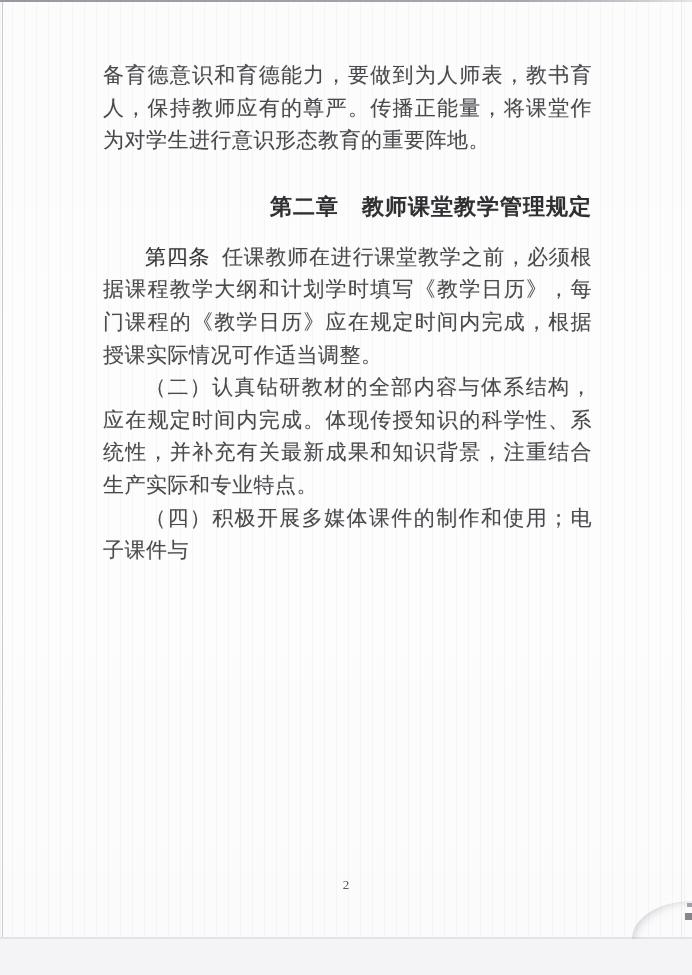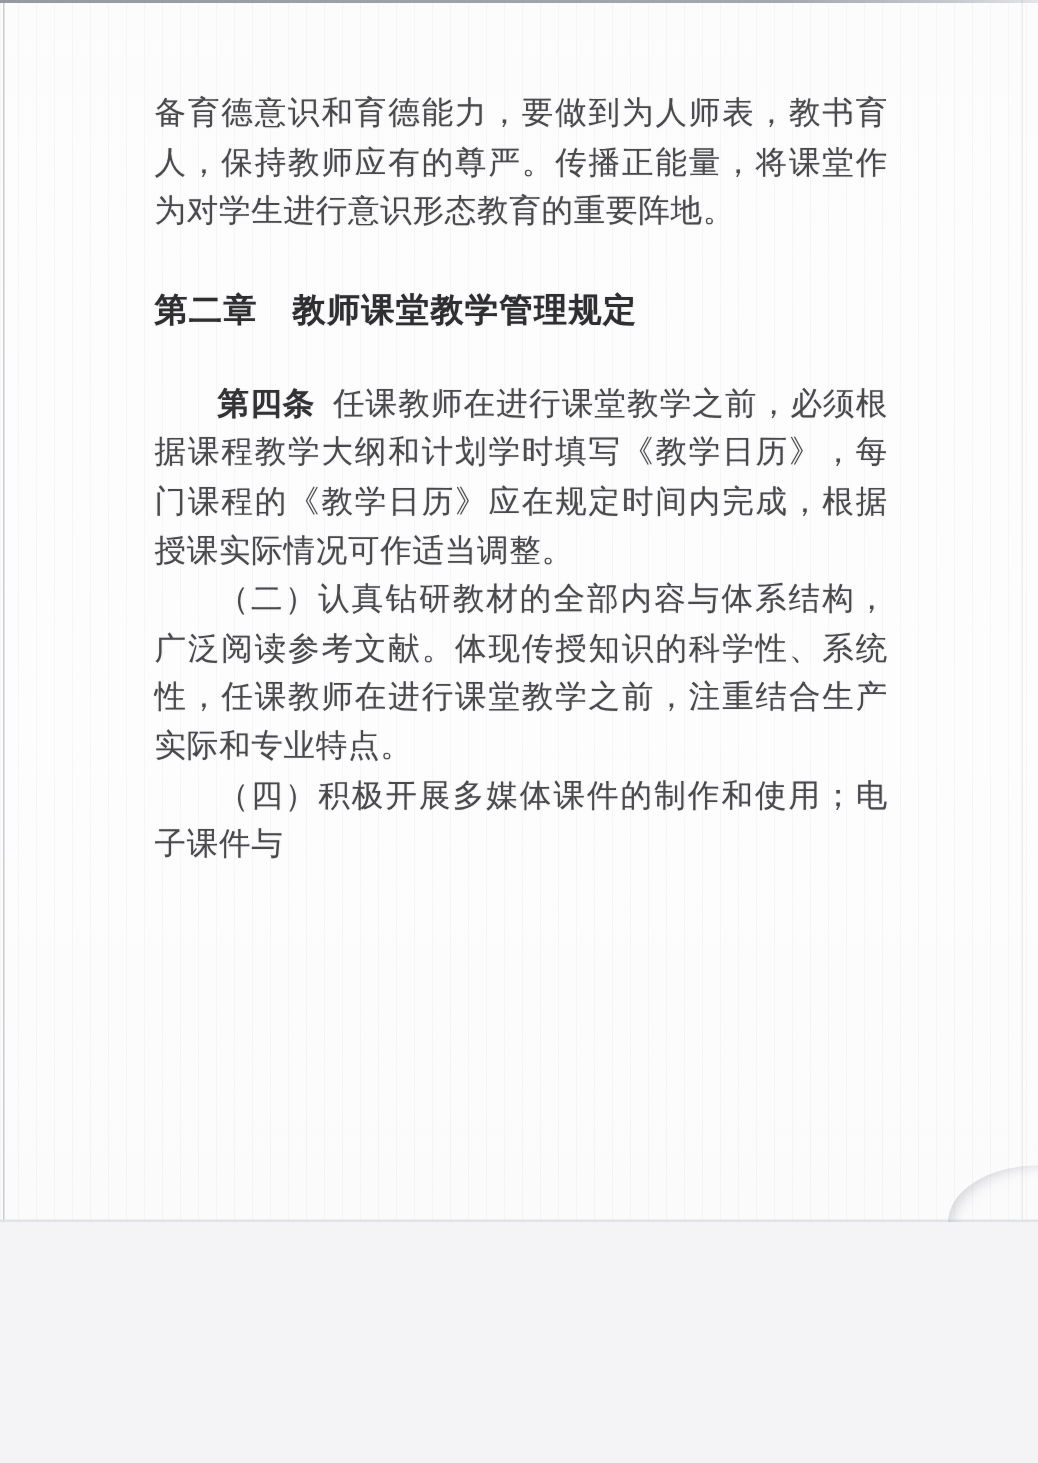--- a/index.html
+++ b/index.html
@@ -6,21 +6,21 @@
 
   html, body {
     width: 692px;
     background: #f4f4f6;
     font-family: "Liberation Serif", "DejaVu Serif", serif;
   }
 
   .scan-page {
     position: relative;
     width: 692px;
-    height: 815px;
+    height: 939px;
     overflow: hidden;
     background:
       repeating-linear-gradient(
         to right,
         rgba(110, 116, 128, 0.05) 0px,
         rgba(110, 116, 128, 0.05) 1px,
         rgba(255, 255, 255, 0) 1px,
         rgba(255, 255, 255, 0) 12px
       ),
       linear-gradient(180deg, #fcfcfd 0%, #fdfdfe 60%, #fbfbfc 100%);
@@ -91,32 +91,32 @@
     text-shadow: 0 0 1px rgba(110, 110, 115, 0.35);
   }
 
   .body-para {
     text-indent: 2em;
     word-break: break-all;
   }
   .body-para.no-indent { text-indent: 0; }
 
   .lead {
-    font-weight: bold;
+    font-weight: normal;
     color: #333335;
     margin-right: 0.55em;
   }
 
   .chapter-heading {
     margin-top: 33px;
-    margin-bottom: 30px;
+    margin-bottom: 18px;
     font-size: 22px;
     line-height: 33px;
     font-weight: bold;
-    text-align: left;
+    text-align: right;
     text-indent: 0;
     color: #2f2f31;
     letter-spacing: 1px;
   }
 
   .page-number {
     position: absolute;
     top: 876px;
     left: 0;
     width: 692px;
@@ -145,21 +145,21 @@
 
     <p class="body-para no-indent">备育德意识和育德能力，要做到为人师表，教书育人，保持教师应有的尊严。传播正能量，将课堂作为对学生进行意识形态教育的重要阵地。</p>
 
     <h2 class="chapter-heading">第二章　教师课堂教学管理规定</h2>
 
     <p class="body-para"><span class="lead">第四条</span><span>任课教师在进行课堂教学之前，必须根据课程教学大纲和计划学时填写《教学日历》，每门课程的《教学日历》应在规定时间内完成，根据授课实际情况可作适当调整。</span></p>
 
 
 
 
-    <p class="body-para"><span>（二）认真钻研教材的全部内容与体系结构，广泛阅读参考文献。体现传授知识的科学性、系统性，任课教师在进行课堂教学之前，注重结合生产实际和专业特点。</span></p>
+    <p class="body-para"><span>（二）认真钻研教材的全部内容与体系结构，应在规定时间内完成。体现传授知识的科学性、系统性，并补充有关最新成果和知识背景，注重结合生产实际和专业特点。</span></p>
 
 
     <p class="body-para"><span>（四）积极开展多媒体课件的制作和使用；电子课件与</span></p>
 
   </div>
 
   <div class="page-number">2</div>
 
 </div>
 

